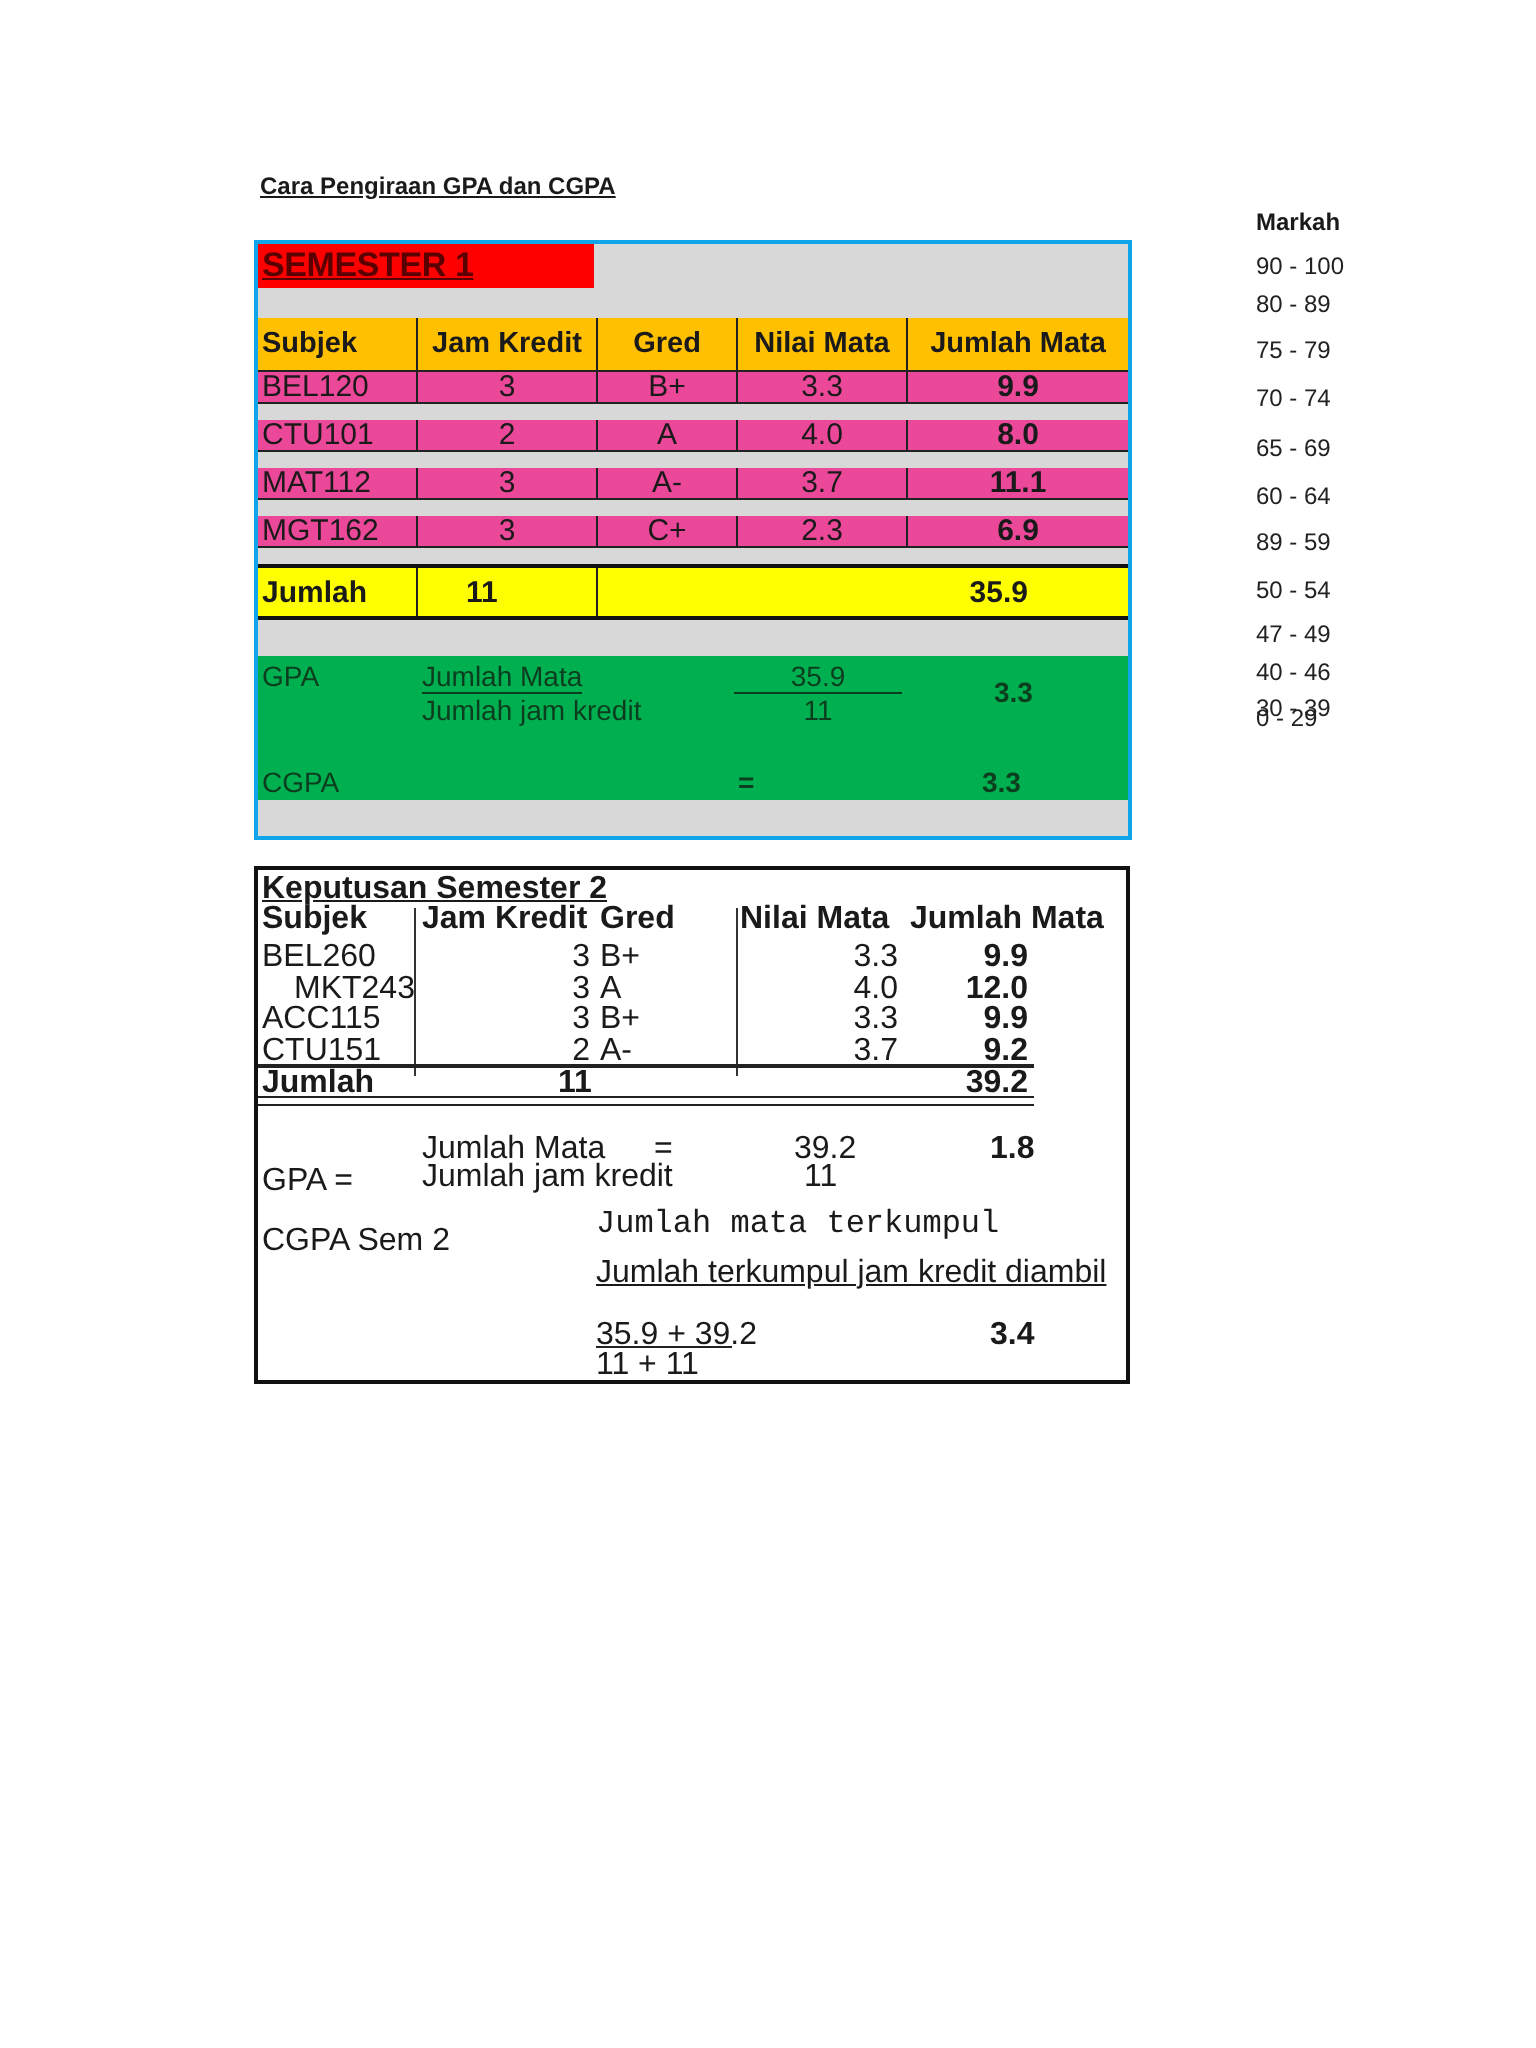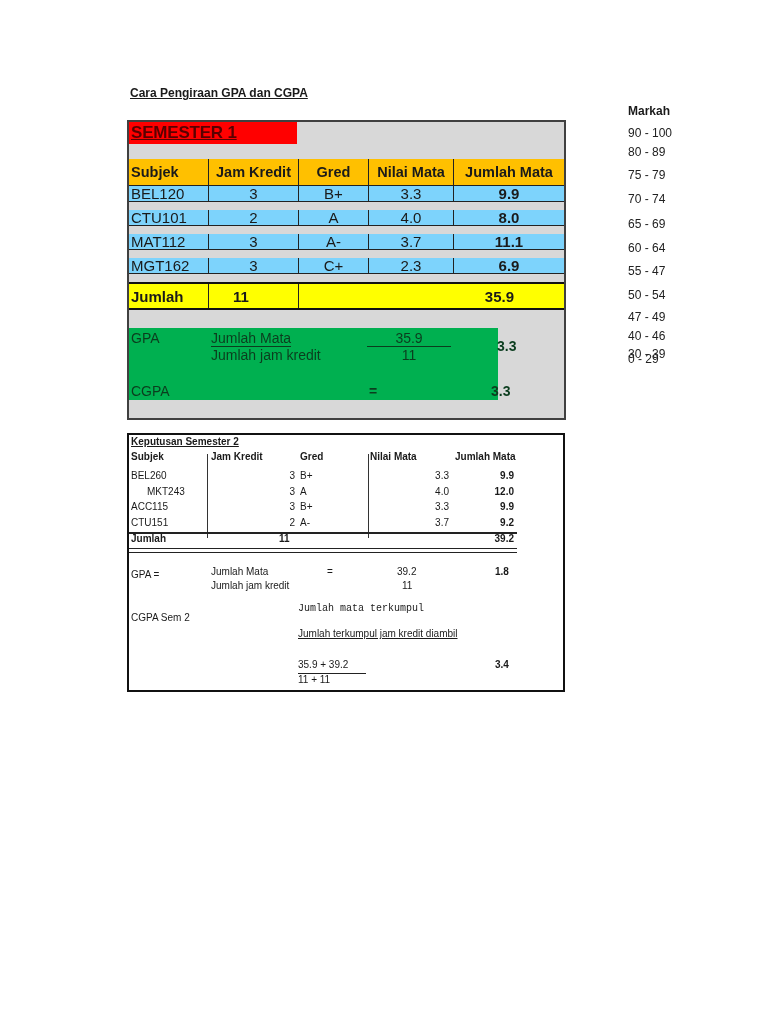--- a/index.html
+++ b/index.html
@@ -2,48 +2,48 @@
 <html><head>
 <meta charset="utf-8">
 <style>
   html, body { margin: 0; padding: 0; background: #ffffff; }
   body { width: 768px; height: 1024px; position: relative; overflow: hidden;
          font-family: "Liberation Sans", "DejaVu Sans", sans-serif; color: #1a1a1a; }
   .abs { position: absolute; }
   .title { left: 130px; top: 86px; font-size: 12px; font-weight: bold; text-decoration: underline; }
 
   
-  .sem1 { left: 127px; top: 120px; width: 435px; height: 296px; border: 2px solid #404040; border-top-width: 2px; background: #d8d8d8; }
+  .sem1 { left: 127px; top: 120px; width: 435px; height: 296px; border: 2px solid #0ea5e9; border-top-width: 2px; background: #d8d8d8; }
   .sem1-title { left: 0; top: 0; width: 168px; height: 22px; background: #ff0000; }
   .sem1-title span { position: absolute; left: 2px; top: 1px; font-size: 17px; font-weight: bold; color: #5a0000; text-decoration: underline; letter-spacing: -0.2px; }
   .row { position: absolute; left: 0; width: 435px; display: flex; }
   .row .c { box-sizing: border-box; border-right: 1px solid #222; border-bottom: 1px solid #222; display: flex; align-items: center; font-size: 15px; }
   .row .c:last-child { border-right: none; }
   .hdr { top: 37px; height: 27px; background: #ffc000; }
   .hdr .c { font-weight: bold; font-size: 14.5px; }
-  .drow { height: 16px; background: #7dd3fc; }
+  .drow { height: 16px; background: #ec4899; }
   .w1 { width: 80px; padding-left: 2px; }
   .w2 { width: 90px; justify-content: center; }
   .w3 { width: 70px; justify-content: center; }
   .w4 { width: 85px; justify-content: center; }
   .w5 { width: 110px; justify-content: center; }
   .bold { font-weight: bold; }
   .jumlah { top: 160px; height: 24px; background: #ffff00; border-top: 2px solid #111; border-bottom: 2px solid #111; }
   .jumlah .c { border-bottom: none; font-weight: bold; }
-  .green { left: 0; top: 206px; width: 369px; height: 72px; background: #00b050; }
+  .green { left: 0; top: 206px; width: 435px; height: 72px; background: #00b050; }
   .gtxt { position: absolute; font-size: 14px; color: #0b3d1e; }
   .gbold { font-weight: bold; color: #0b3d1e; }
 
   
   .markah-h { left: 628px; top: 104px; font-size: 12px; font-weight: bold; }
   .markah-i { position: absolute; left: 628px; font-size: 12px; color: #222; }
 
   
   .sem2 { left: 127px; top: 433px; width: 434px; height: 255px; border: 2px solid #111; background: #fff; }
-  .s2 { position: absolute; font-size: 10px; color: #1a1a1a; white-space: nowrap; }
+  .s2 { position: absolute; font-size: 16px; color: #1a1a1a; white-space: nowrap; }
   .s2b { font-weight: bold; }
   .vline { position: absolute; width: 1px; background: #333; }
   .hline { position: absolute; height: 1px; background: #222; }
 </style>
 </head>
 <body>
 
 <div class="abs title">Cara Pengiraan GPA dan CGPA</div>
 
 <div class="abs sem1">
@@ -107,21 +107,21 @@
   </div>
 </div>
 
 <div class="abs markah-h">Markah</div>
 <div class="markah-i" style="top:126px">90 - 100</div>
 <div class="markah-i" style="top:145px">80 - 89</div>
 <div class="markah-i" style="top:168px">75 - 79</div>
 <div class="markah-i" style="top:192px">70 - 74</div>
 <div class="markah-i" style="top:217px">65 - 69</div>
 <div class="markah-i" style="top:241px">60 - 64</div>
-<div class="markah-i" style="top:264px">55 - 47</div>
+<div class="markah-i" style="top:264px">89 - 59</div>
 <div class="markah-i" style="top:288px">50 - 54</div>
 <div class="markah-i" style="top:310px">47 - 49</div>
 <div class="markah-i" style="top:329px">40 - 46</div>
 <div class="markah-i" style="top:347px">30 - 39</div>
 <div class="markah-i" style="top:352px">0   - 29</div>
 
 <div class="abs sem2">
   <span class="s2 s2b" style="left:2px; top:1px; text-decoration:underline;">Keputusan Semester 2</span>
 
   <span class="s2 s2b" style="left:2px; top:16px;">Subjek</span>
@@ -156,21 +156,21 @@
   <span class="s2" style="left:171px; top:82px;">A-</span>
   <span class="s2" style="left:280px; top:82px; width:40px; text-align:right;">3.7</span>
   <span class="s2 s2b" style="left:345px; top:82px; width:40px; text-align:right;">9.2</span>
 
   <div class="hline" style="left:0; top:97px; width:388px; height:2px;"></div>
   <span class="s2 s2b" style="left:2px; top:98px;">Jumlah</span>
   <span class="s2 s2b" style="left:150px; top:98px;">11</span>
   <span class="s2 s2b" style="left:345px; top:98px; width:40px; text-align:right;">39.2</span>
   <div class="hline" style="left:0; top:113px; width:388px; height:3px; border-top:1px solid #222; border-bottom:1px solid #222; background:#fff;"></div>
 
-  <span class="s2" style="left:2px; top:134px;">GPA =</span>
+  <span class="s2" style="left:2px; top:147px;">GPA =</span>
   <span class="s2" style="left:82px; top:131px;">Jumlah Mata</span>
   <span class="s2" style="left:82px; top:145px;">Jumlah jam kredit</span>
   <span class="s2" style="left:198px; top:131px;">=</span>
   <span class="s2" style="left:268px; top:131px;">39.2</span>
   <span class="s2" style="left:273px; top:145px;">11</span>
   <span class="s2 s2b" style="left:366px; top:131px;">1.8</span>
 
   <span class="s2" style="left:2px; top:177px;">CGPA Sem 2</span>
   <span class="s2" style="left:169px; top:168px;font-family:Liberation Mono, monospace;">Jumlah mata terkumpul</span>
   <span class="s2" style="left:169px; top:193px;text-decoration:underline;">Jumlah terkumpul jam kredit diambil</span>

